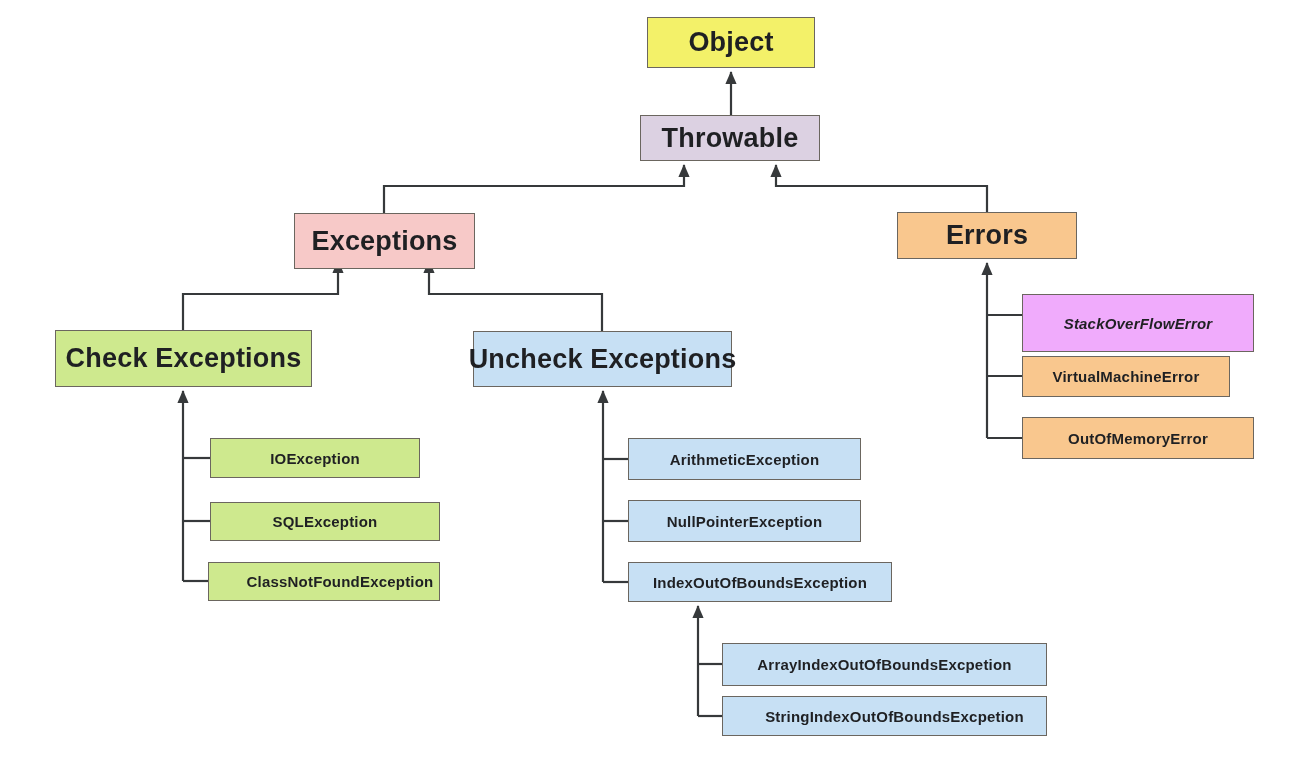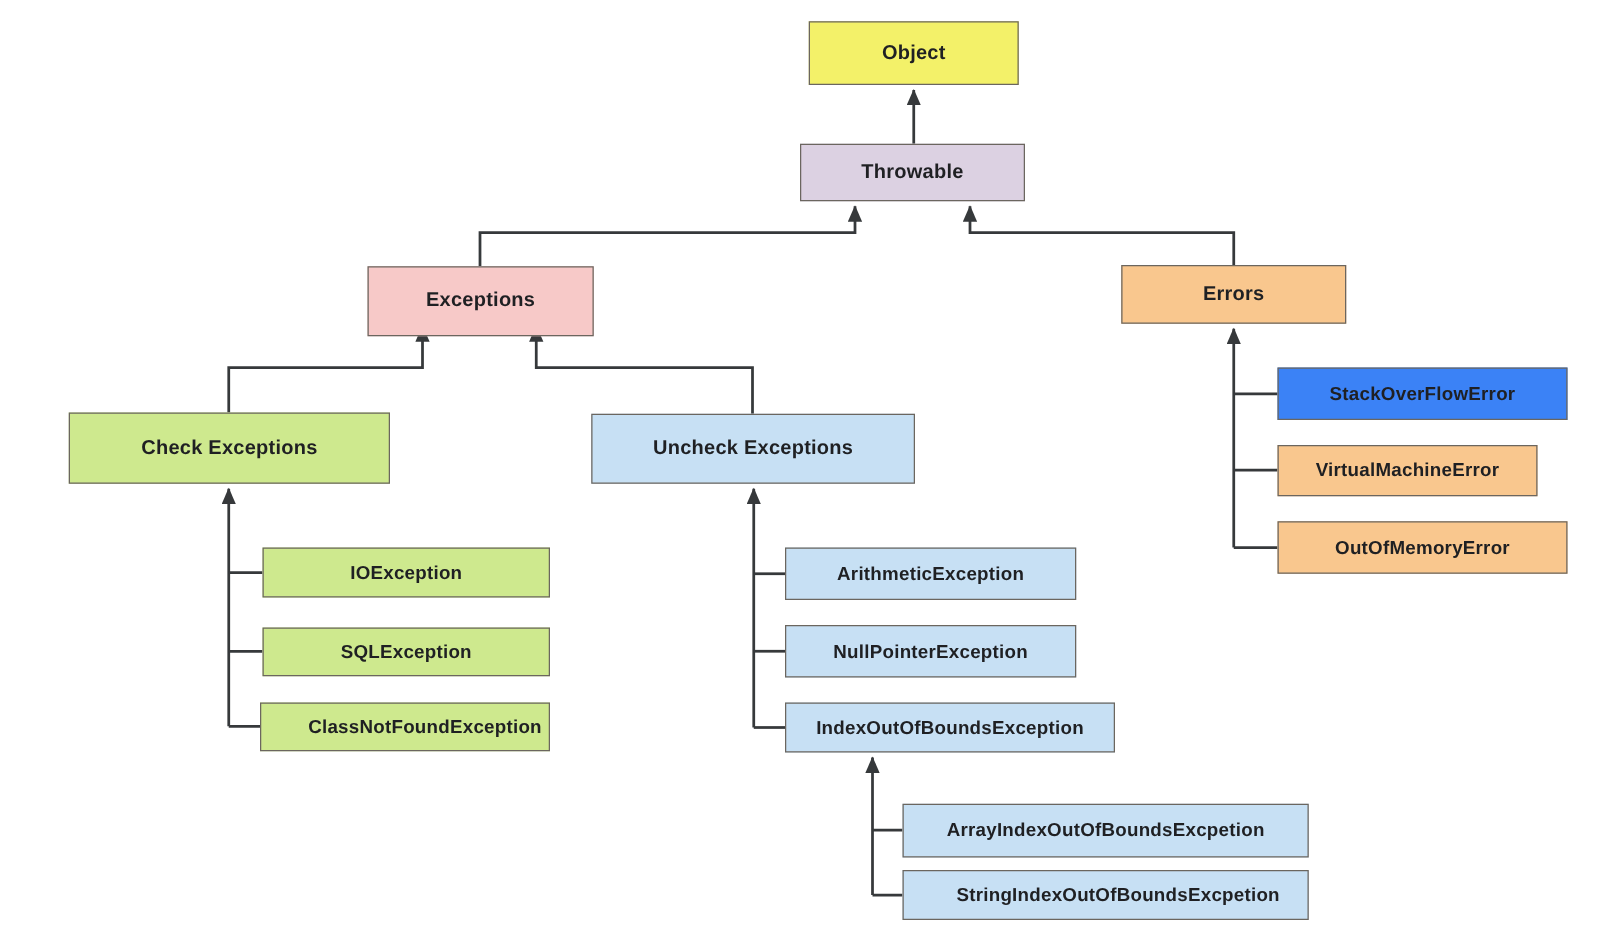--- a/index.html
+++ b/index.html
@@ -15,21 +15,21 @@
     position:absolute;
     display:flex;align-items:center;justify-content:center;
     box-sizing:border-box;
     border:1.5px solid #6b665f;
     color:#1f2023;
     font-weight:bold;
     text-align:center;
     white-space:nowrap;
     letter-spacing:0.2px;
   }
-  .lvl1{font-size:16px;}
+  .lvl1{font-size:27px;}
   .lvl2{font-size:15px;}
   path.wire{
     fill:none;
     stroke:#36393b;
     stroke-width:2.2px;
   }
 </style>
 </head>
 <body>
 
@@ -77,35 +77,35 @@
   <div class="node lvl1" style="left: 640px; top: 115px; width: 180px; height: 46px; background: rgb(220, 209, 226);">Throwable</div>
 
   <div class="node lvl1" style="left: 294px; top: 213px; width: 181px; height: 56px; background: rgb(247, 201, 200);">Exceptions</div>
 
   <div class="node lvl1" style="left: 897px; top: 212px; width: 180px; height: 47px; background: rgb(249, 199, 142);">Errors</div>
 
   <div class="node lvl1" style="left: 55px; top: 330px; width: 257px; height: 57px; background: rgb(206, 233, 142);">Check Exceptions</div>
 
   <div class="node lvl1" style="left: 473px; top: 331px; width: 259px; height: 56px; background: rgb(199, 224, 244);">Uncheck Exceptions</div>
 
-  <div class="node lvl2" style="left: 210px; top: 438px; width: 230px; height: 40px; background: rgb(206, 233, 142);">IOException</div>
+  <div class="node lvl2" style="left: 210px; top: 438px; width: 210px; height: 40px; background: rgb(206, 233, 142);">IOException</div>
 
   <div class="node lvl2" style="left: 210px; top: 502px; width: 230px; height: 39px; background: rgb(206, 233, 142);">SQLException</div>
 
   <div class="node lvl2" style="left: 208px; top: 562px; width: 232px; height: 39px; background: rgb(206, 233, 142); padding-left: 32px;">ClassNotFoundException</div>
 
   <div class="node lvl2" style="left: 628px; top: 500px; width: 233px; height: 42px; background: rgb(199, 224, 244);">NullPointerException</div>
 
   <div class="node lvl2" style="left: 628px; top: 438px; width: 233px; height: 42px; background: rgb(199, 224, 244);">ArithmeticException</div>
 
   <div class="node lvl2" style="left: 628px; top: 562px; width: 264px; height: 40px; background: rgb(199, 224, 244);">IndexOutOfBoundsException</div>
 
   <div class="node lvl2" style="left: 722px; top: 643px; width: 325px; height: 43px; background: rgb(199, 224, 244);">ArrayIndexOutOfBoundsExcpetion</div>
 
   <div class="node lvl2" style="left: 722px; top: 696px; width: 325px; height: 40px; background: rgb(199, 224, 244); padding-left: 20px;">StringIndexOutOfBoundsExcpetion</div>
 
-  <div class="node lvl2" style="left: 1022px; top: 294px; width: 232px; height: 42px; background: #3b82f6;">StackOverFlowError</div>
+  <div class="node lvl2" style="left: 1022px; top: 294px; width: 232px; height: 58px; background: #f0abfc; font-style: italic;">StackOverFlowError</div>
 
   <div class="node lvl2" style="left: 1022px; top: 356px; width: 208px; height: 41px; background: rgb(249, 199, 142);">VirtualMachineError</div>
 
   <div class="node lvl2" style="left: 1022px; top: 417px; width: 232px; height: 42px; background: rgb(249, 199, 142);">OutOfMemoryError</div>
 
 </div>
 
 </body></html>

